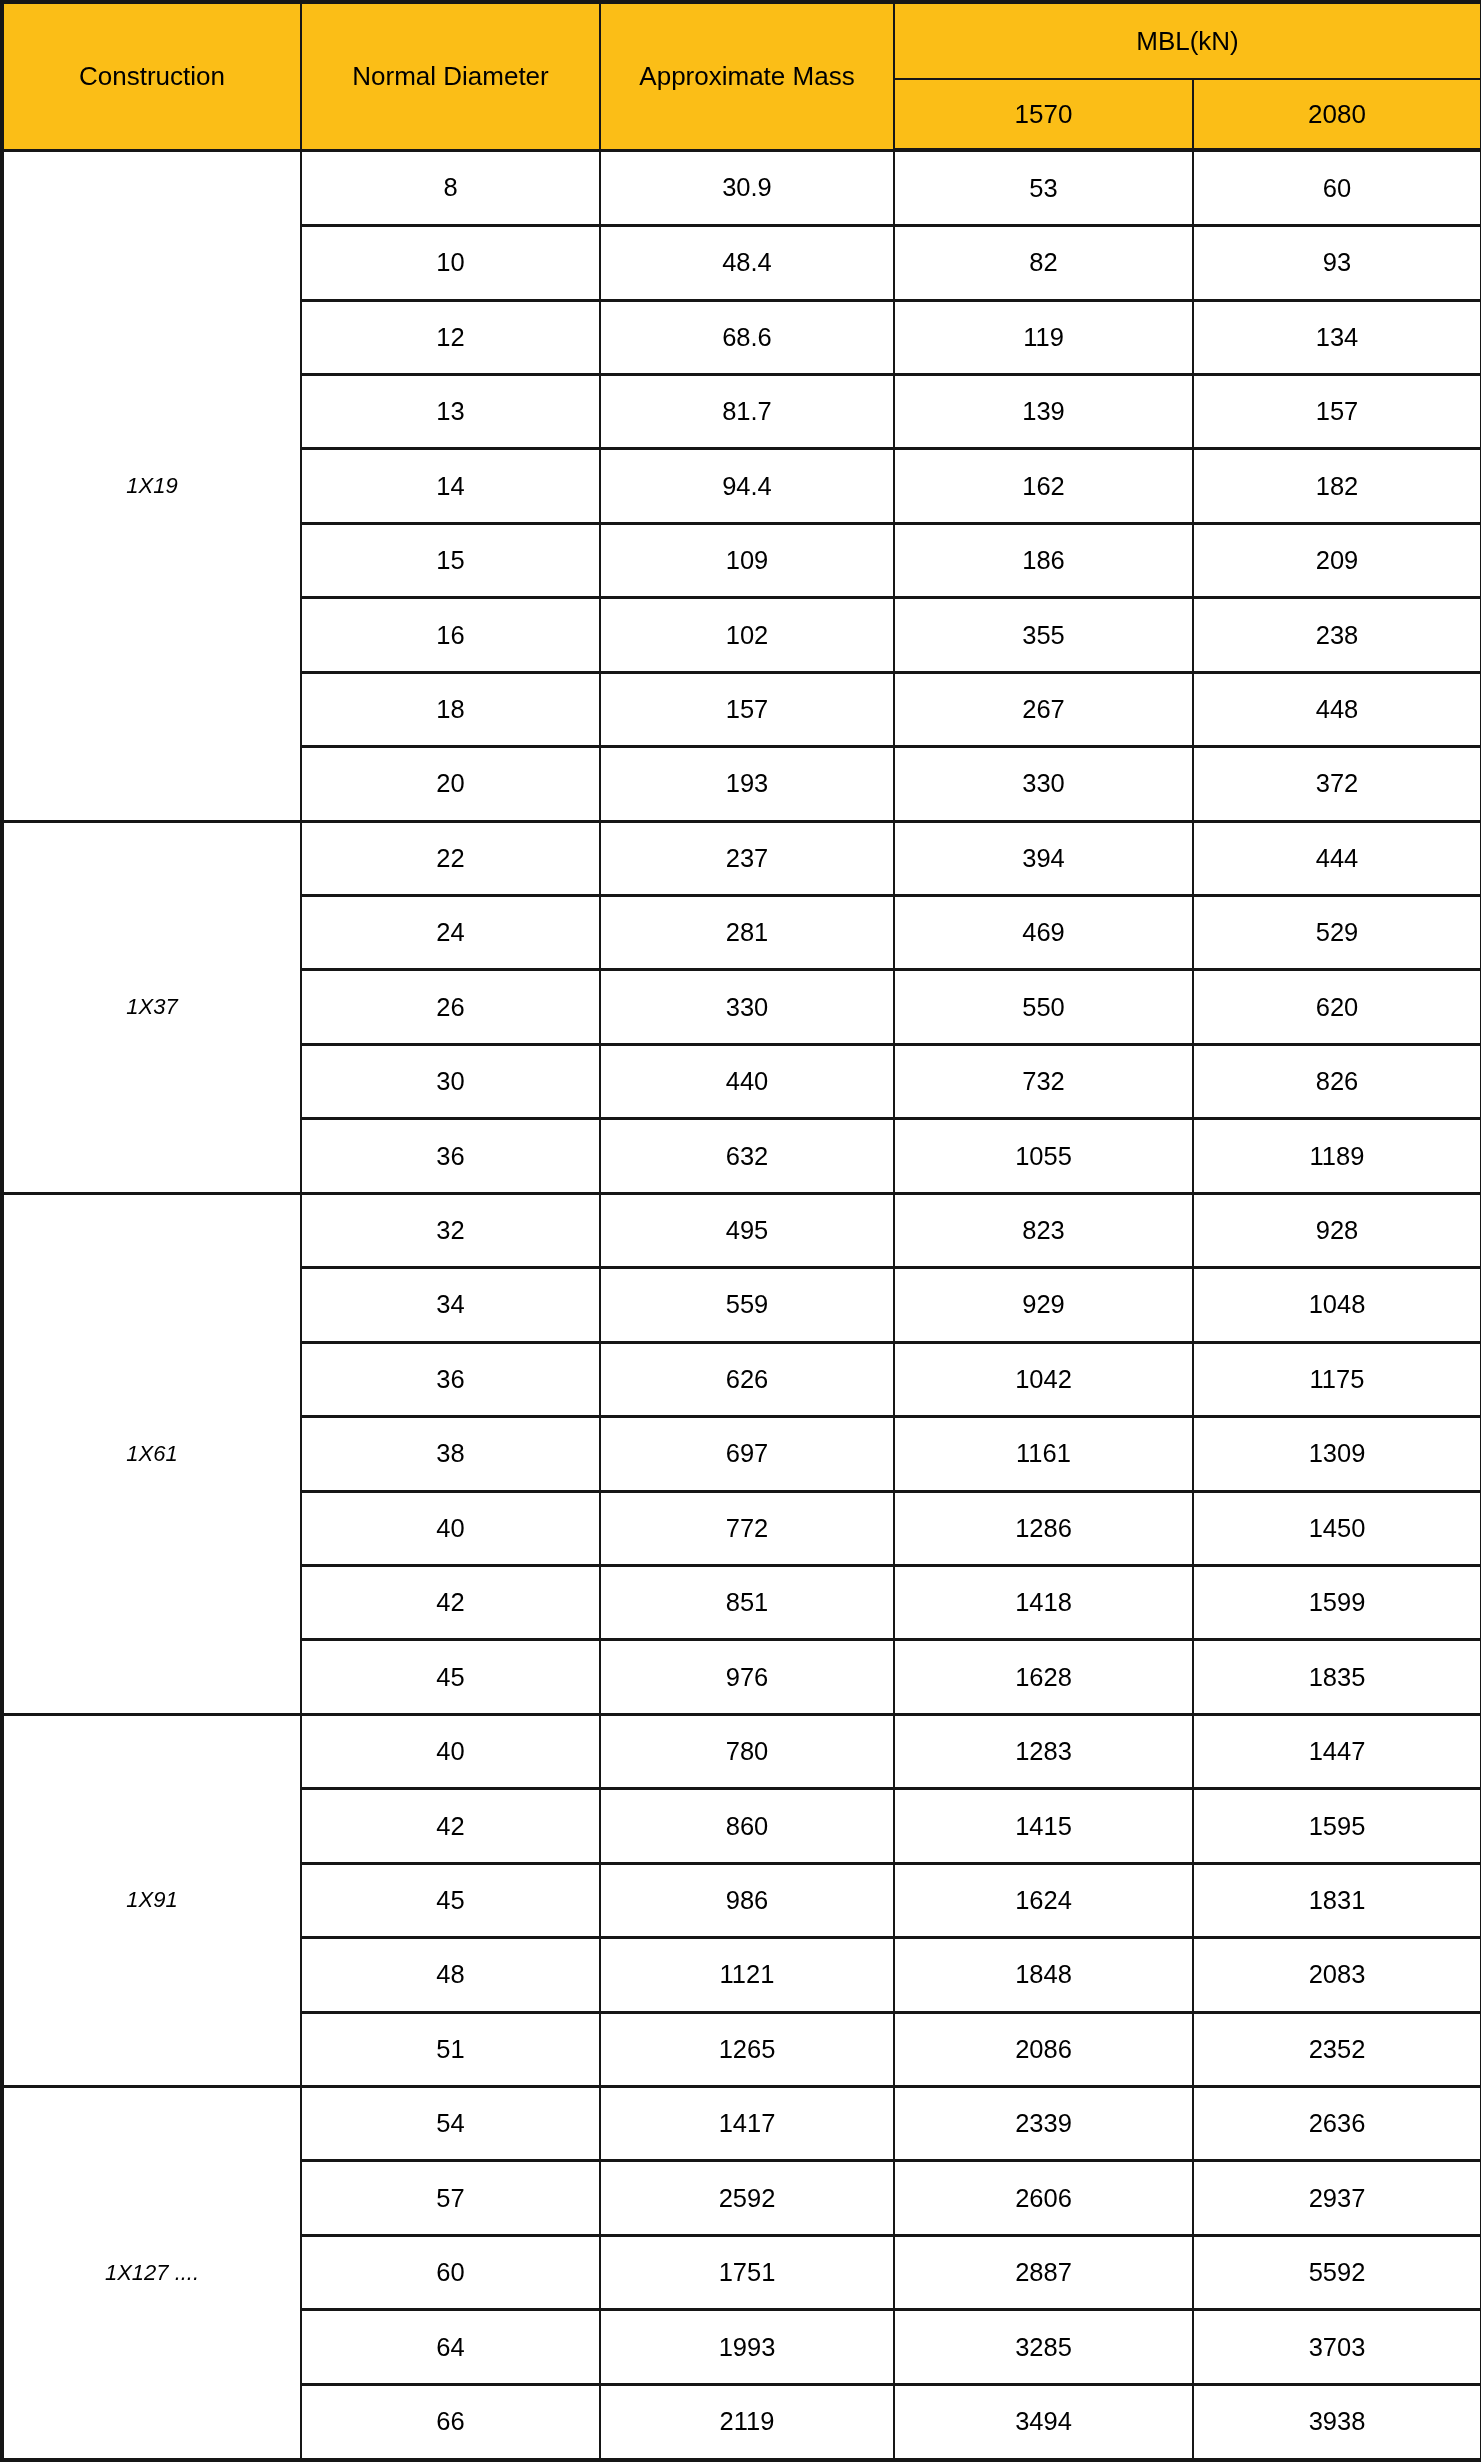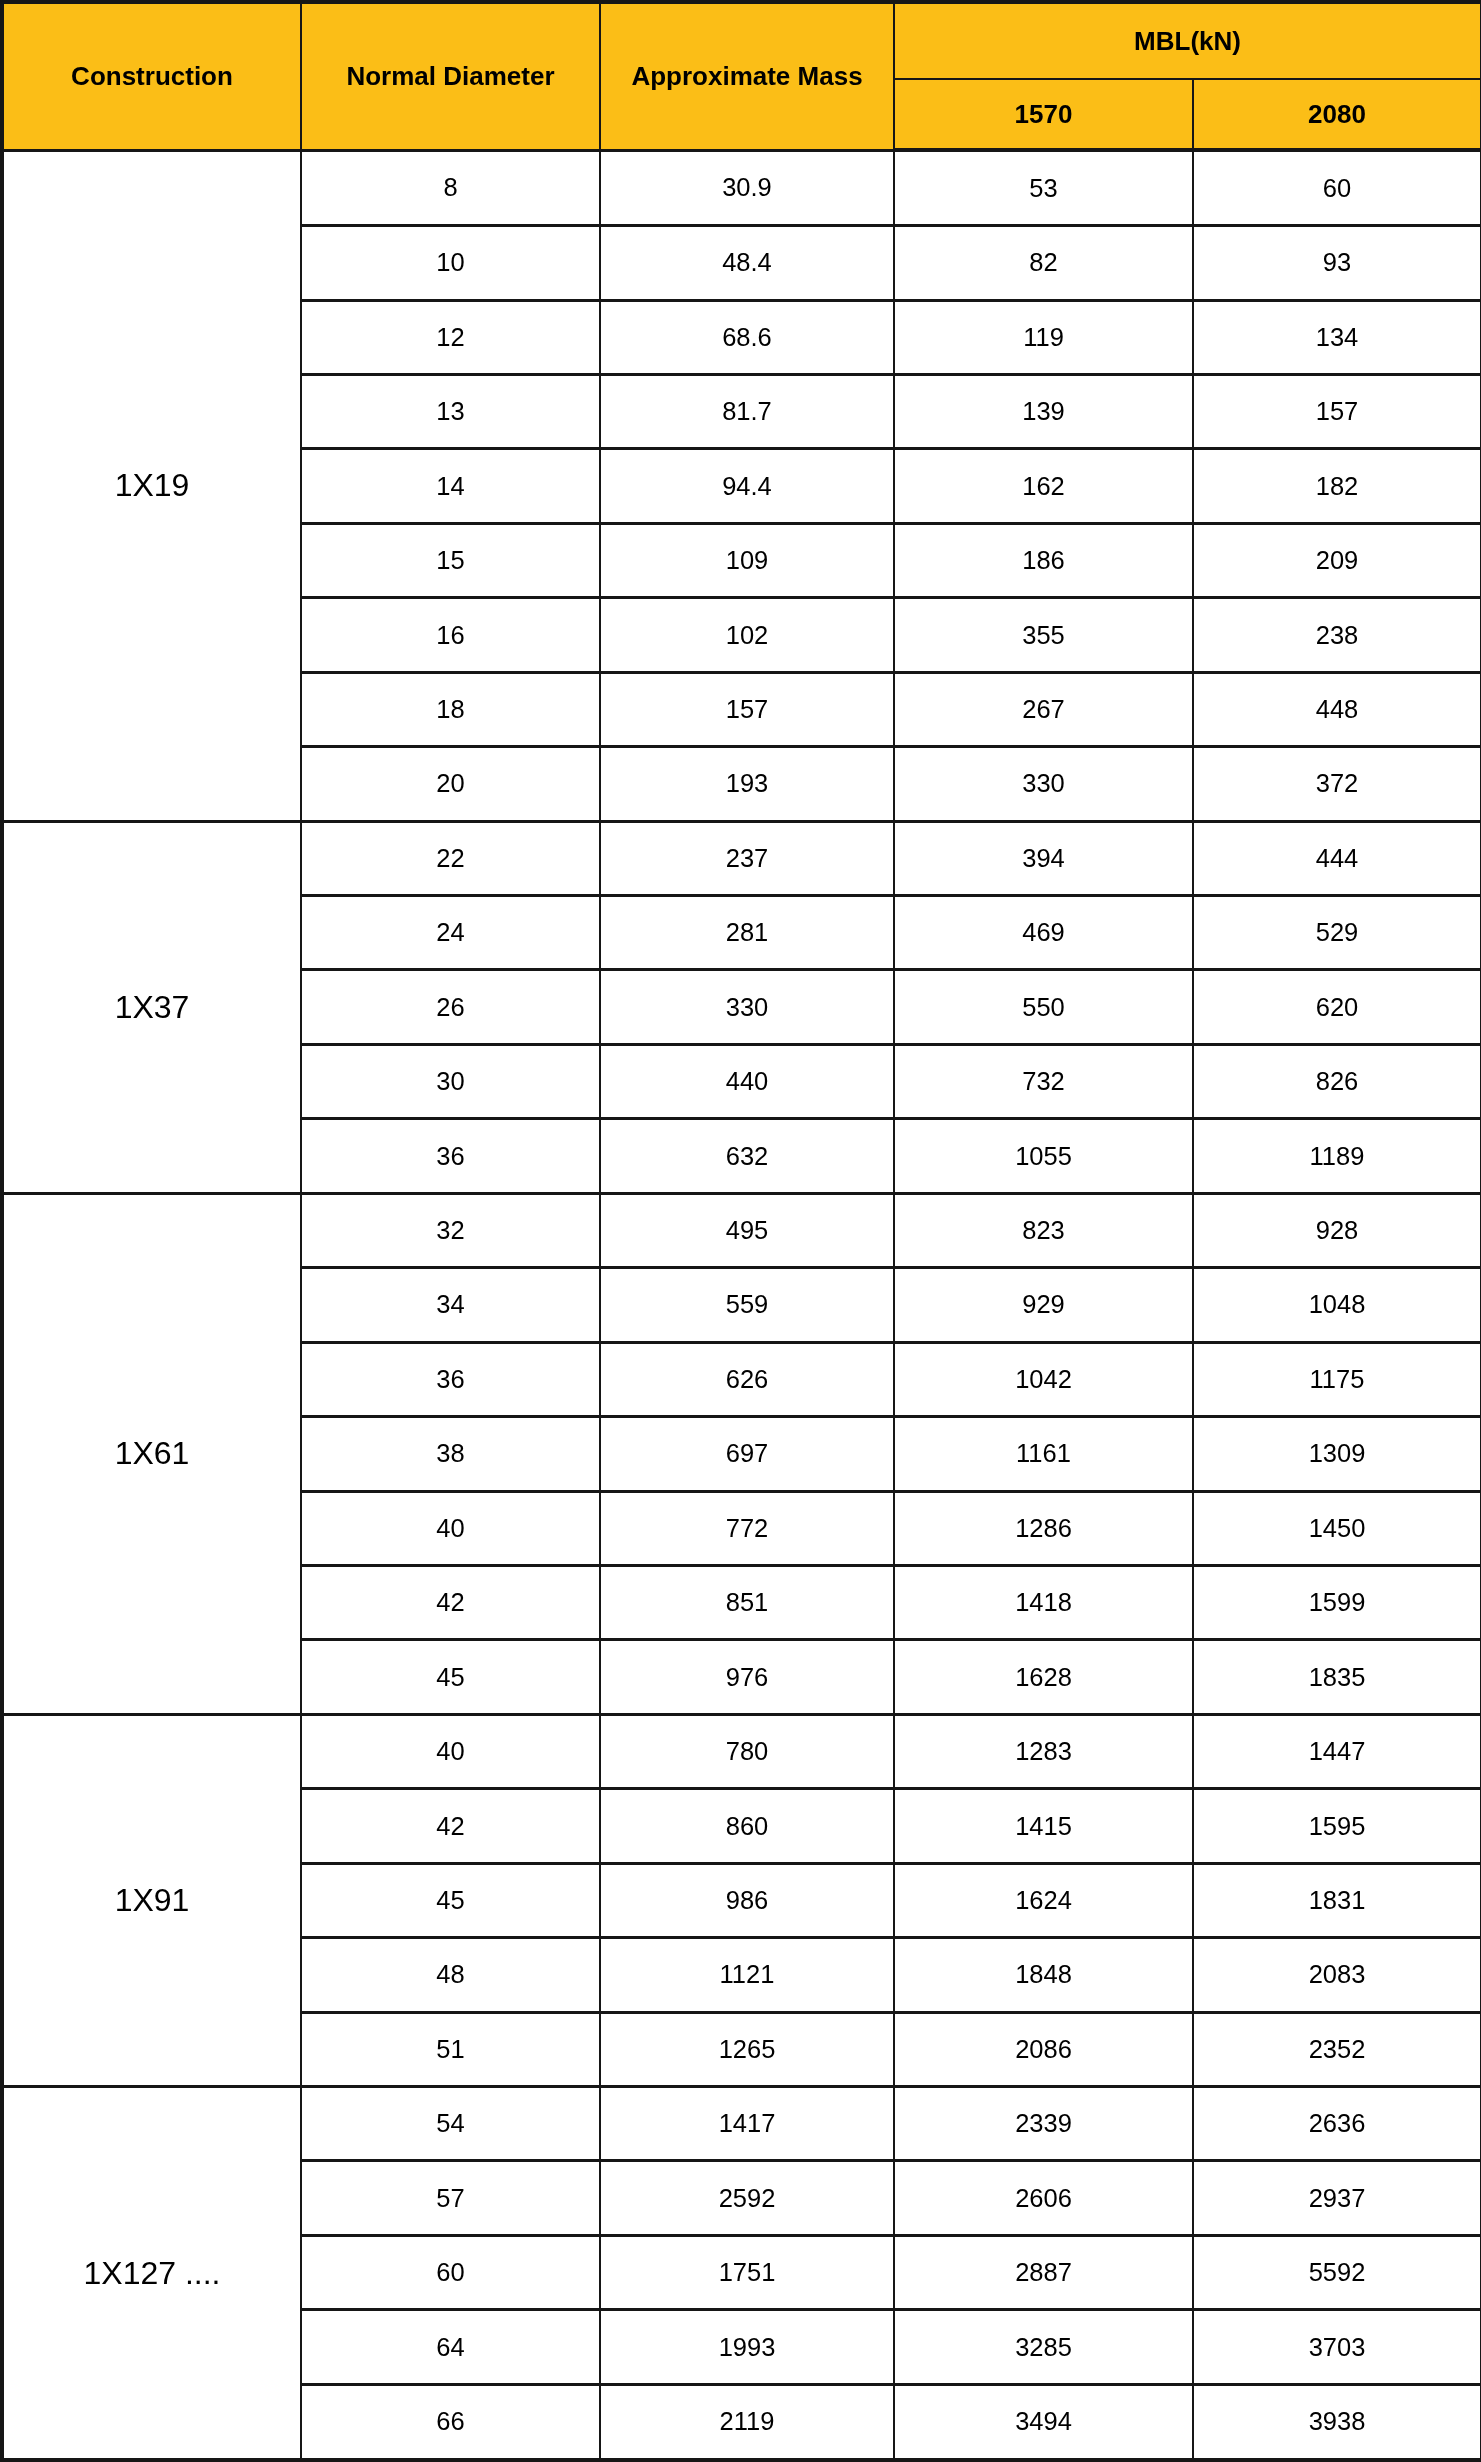--- a/index.html
+++ b/index.html
@@ -24,36 +24,36 @@
   }
   th, td {
     text-align: center;
     vertical-align: middle;
     border: 2.3px solid #161616;
     padding: 0;
     overflow: hidden;
   }
   thead th {
     background: #FBBE17;
-    font-weight: bold;
+    font-weight: normal;
     font-size: 26px;
     line-height: 1.25;
   }
   thead tr.head-main { height: 77px; }
   thead tr.head-sub  { height: 71px;  }
   thead tr.head-sub th { border-bottom: 4.6px solid #161616; }
   th.mbl-span { border-bottom: 2.3px solid #161616; }
   tbody td {
     background: #ffffff;
     font-size: 25.5px;
     border-top-width: 3.1px;
     border-bottom-width: 3.1px;
   }
   tbody tr.group-start td { border-top: 3.9px solid #161616; }
-  td.construction-cell { font-size: 32px; }
+  td.construction-cell { font-size: 22px; font-style: italic; }
 </style>
 </head>
 <body>
 
 <div class="sheet">
   <table class="spec-table">
     <colgroup>
       <col style="width:299px">
       <col style="width:299px">
       <col style="width:294px">

